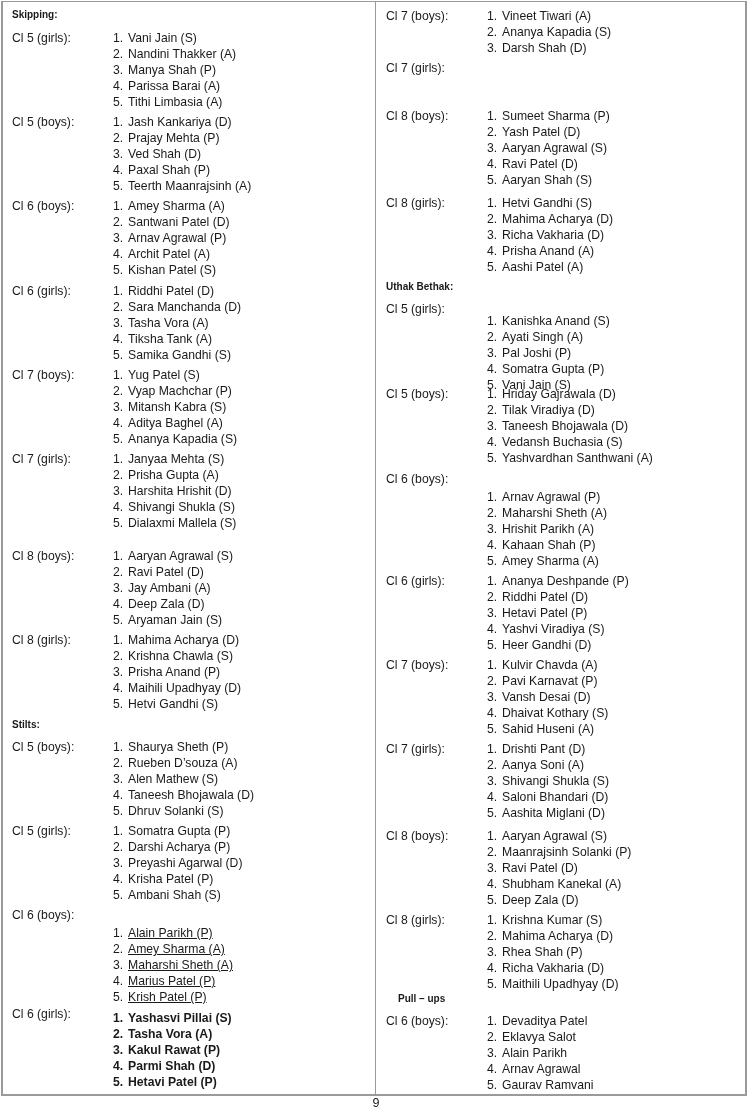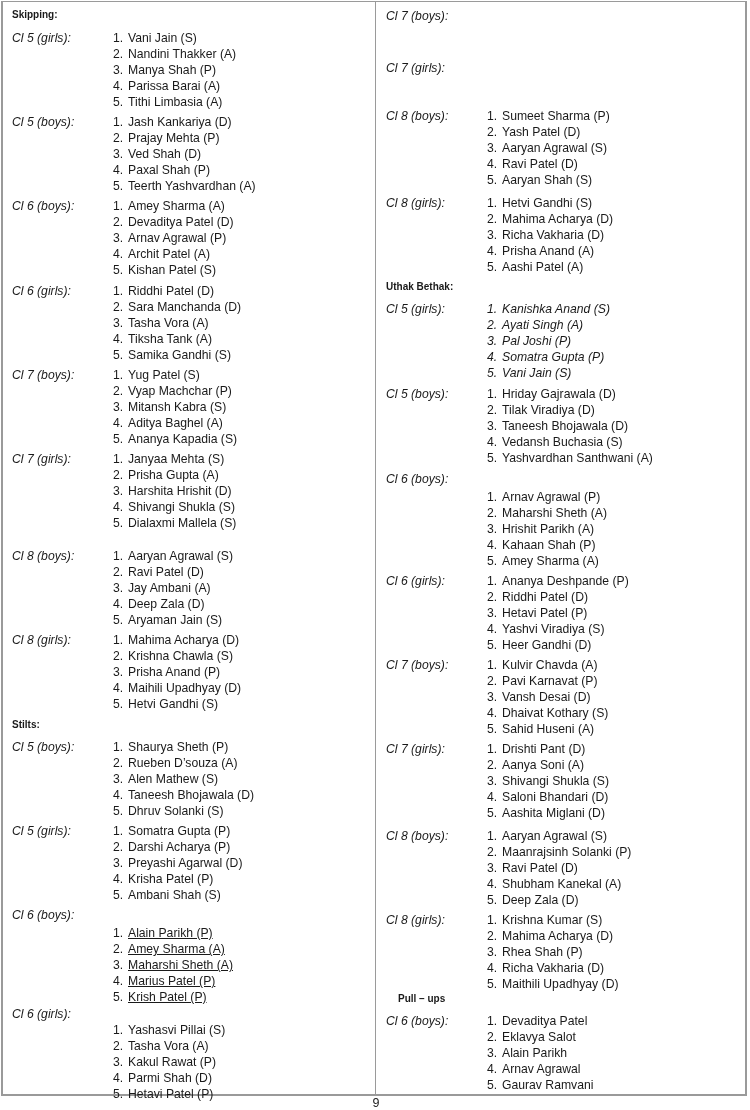--- a/index.html
+++ b/index.html
@@ -20,21 +20,21 @@
   }
   .column { position: absolute; top: 0; }
   .col-left { left: 12px; width: 355px; }
   .col-right { left: 386px; width: 355px; }
 
   .section-title {
     font-weight: bold; font-size: 10px; line-height: 16px;
     margin: 0; padding: 0;
   }
   .group { position: relative; display: flex; }
-  .group-label { width: 101px; flex: 0 0 101px; line-height: 16px; white-space: nowrap; font-style: italic; }
+  .group-label { width: 101px; flex: 0 0 101px; line-height: 16px; white-space: nowrap; }
   .group-list { list-style: none; margin: 0; padding: 0; }
   .group-list li { line-height: 16px; white-space: nowrap; }
   .num { display: inline-block; width: 15px; text-align: left; }
   .page-number {
     position: absolute; top: 1096px; left: 370px; width: 12px;
     text-align: center; font-size: 12.5px;
   }
 </style>
 </head>
 <body>
@@ -55,28 +55,28 @@
           <li><span class="num">5.</span><span>Tithi Limbasia (A)</span></li>
         </ul>
       </div>
       <div class="group" style="position: absolute; left: 0px; top: 114px;">
         <div class="group-label">Cl 5 (boys):</div>
         <ul class="group-list" style="margin-top: 0px;">
           <li><span class="num">1.</span><span>Jash Kankariya (D)</span></li>
           <li><span class="num">2.</span><span>Prajay Mehta (P)</span></li>
           <li><span class="num">3.</span><span>Ved Shah (D)</span></li>
           <li><span class="num">4.</span><span>Paxal Shah (P)</span></li>
-          <li><span class="num">5.</span><span>Teerth Yashvardhan (A)</span></li>
+          <li><span class="num">5.</span><span>Teerth Maanrajsinh (A)</span></li>
         </ul>
       </div>
       <div class="group" style="position: absolute; left: 0px; top: 198px;">
         <div class="group-label">Cl 6 (boys):</div>
         <ul class="group-list" style="margin-top: 0px;">
           <li><span class="num">1.</span><span>Amey Sharma (A)</span></li>
-          <li><span class="num">2.</span><span>Devaditya Patel (D)</span></li>
+          <li><span class="num">2.</span><span>Santwani Patel (D)</span></li>
           <li><span class="num">3.</span><span>Arnav Agrawal (P)</span></li>
           <li><span class="num">4.</span><span>Archit Patel (A)</span></li>
           <li><span class="num">5.</span><span>Kishan Patel (S)</span></li>
         </ul>
       </div>
       <div class="group" style="position: absolute; left: 0px; top: 283px;">
         <div class="group-label">Cl 6 (girls):</div>
         <ul class="group-list" style="margin-top: 0px;">
           <li><span class="num">1.</span><span>Riddhi Patel (D)</span></li>
           <li><span class="num">2.</span><span>Sara Manchanda (D)</span></li>
@@ -153,34 +153,39 @@
         <ul class="group-list" style="margin-top: 18px; text-decoration: underline;">
           <li><span class="num">1.</span><span>Alain Parikh (P)</span></li>
           <li><span class="num">2.</span><span>Amey Sharma (A)</span></li>
           <li><span class="num">3.</span><span>Maharshi Sheth (A)</span></li>
           <li><span class="num">4.</span><span>Marius Patel (P)</span></li>
           <li><span class="num">5.</span><span>Krish Patel (P)</span></li>
         </ul>
       </div>
       <div class="group" style="position: absolute; left: 0px; top: 1006px;">
         <div class="group-label">Cl 6 (girls):</div>
-        <ul class="group-list" style="margin-top: 16px;">
+        <ul class="group-list" style="margin-top: 4px; font-weight: bold;">
           <li><span class="num">1.</span><span>Yashasvi Pillai (S)</span></li>
           <li><span class="num">2.</span><span>Tasha Vora (A)</span></li>
           <li><span class="num">3.</span><span>Kakul Rawat (P)</span></li>
           <li><span class="num">4.</span><span>Parmi Shah (D)</span></li>
           <li><span class="num">5.</span><span>Hetavi Patel (P)</span></li>
         </ul>
       </div>
     </div>
   </div>
 <div class="column col-right" id="col-right">
     <div>
       <div class="group" style="position: absolute; left: 0px; top: 8px;">
         <div class="group-label">Cl 7 (boys):</div>
+        <ul class="group-list" style="margin-top: 0px;">
+          <li><span class="num">1.</span><span>Vineet Tiwari (A)</span></li>
+          <li><span class="num">2.</span><span>Ananya Kapadia (S)</span></li>
+          <li><span class="num">3.</span><span>Darsh Shah (D)</span></li>
+        </ul>
       </div>
       <div class="group" style="position: absolute; left: 0px; top: 60px;">
         <div class="group-label">Cl 7 (girls):</div>
       </div>
       <div class="group" style="position: absolute; left: 0px; top: 108px;">
         <div class="group-label">Cl 8 (boys):</div>
         <ul class="group-list" style="margin-top: 0px;">
           <li><span class="num">1.</span><span>Sumeet Sharma (P)</span></li>
           <li><span class="num">2.</span><span>Yash Patel (D)</span></li>
           <li><span class="num">3.</span><span>Aaryan Agrawal (S)</span></li>
@@ -196,21 +201,21 @@
           <li><span class="num">3.</span><span>Richa Vakharia (D)</span></li>
           <li><span class="num">4.</span><span>Prisha Anand (A)</span></li>
           <li><span class="num">5.</span><span>Aashi Patel (A)</span></li>
         </ul>
       </div>
     </div>
     <div>
       <div class="section-title" style="position: absolute; left: 0px; top: 279px;">Uthak Bethak:</div>
       <div class="group" style="position: absolute; left: 0px; top: 301px;">
         <div class="group-label">Cl 5 (girls):</div>
-        <ul class="group-list" style="margin-top: 0px; font-style: italic;">
+        <ul class="group-list" style="margin-top: 12px;">
           <li><span class="num">1.</span><span>Kanishka Anand (S)</span></li>
           <li><span class="num">2.</span><span>Ayati Singh (A)</span></li>
           <li><span class="num">3.</span><span>Pal Joshi (P)</span></li>
           <li><span class="num">4.</span><span>Somatra Gupta (P)</span></li>
           <li><span class="num">5.</span><span>Vani Jain (S)</span></li>
         </ul>
       </div>
       <div class="group" style="position: absolute; left: 0px; top: 386px;">
         <div class="group-label">Cl 5 (boys):</div>
         <ul class="group-list" style="margin-top: 0px;">

